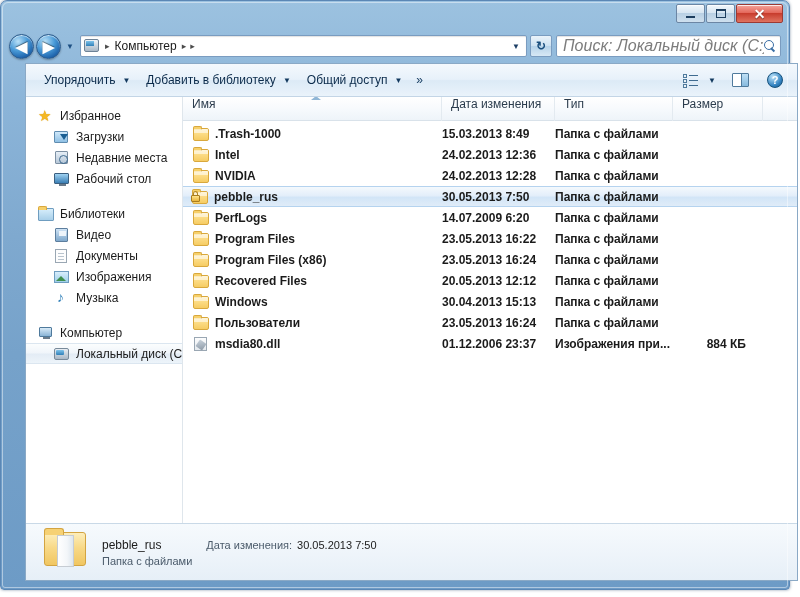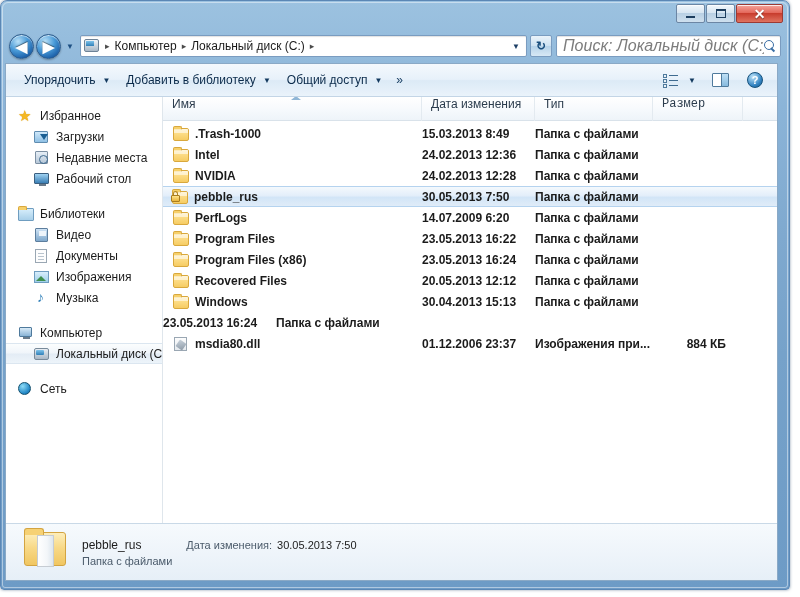--- a/index.html
+++ b/index.html
@@ -123,21 +123,21 @@
     box-shadow: inset 0 1px 1px rgba(0,0,0,.12);
   }
   #search-placeholder {
     flex:1 1 auto; font-size: 16px; color: #7c7c7c; font-style: italic;
     white-space: nowrap; overflow: hidden;
   }
 
   
   #client {
     position: absolute;
-    left: 4px; top: 62px;
+    left: 24px; top: 62px;
     width: 773px; height: 518px;
     background: #ffffff;
     border: 1px solid #8aa9c6;
     display: flex; flex-direction: column;
     overflow: hidden;
   }
 
   
   #commandbar {
     height: 33px; flex: none;
@@ -202,21 +202,21 @@
   }
   .col {
     height: 24px; display: flex; align-items: flex-start;
     padding-left: 9px; border-right: 1px solid #e3eaf0;
     position: relative; flex: none;
     overflow:hidden; white-space:nowrap;
   }
   #col-name { width: 259px; }
   #col-date { width: 113px; }
   #col-type { width: 118px; }
-  #col-size { width: 90px; font-family: Liberation Mono, monospace; }
+  #col-size { width: 90px; }
   #col-rest { flex: 1 1 auto; border-right: none; }
   #sort-indicator {
     position: absolute; left: 128px; top: -1px;
     width: 0; height: 0;
     border-left: 5px solid transparent;
     border-right: 5px solid transparent;
     border-bottom: 4px solid #8fb6d6;
   }
 
   #rows { flex: 1 1 auto; overflow: hidden; padding-top: 2px; position: relative;}
@@ -495,21 +495,20 @@
       <span>▼</span>
     </div>
 
     <div id="breadcrumb-box">
       <div id="crumb-icon">
         <div class="crumb-disk"></div>
       </div>
       <span class="crumb-sep">▸</span>
       <span class="crumb">Компьютер</span>
       <span class="crumb-sep">▸</span>
-      <span class="crumb">Локальный диск (C:)</span>
       <span class="crumb-sep">▸</span>
       <span id="crumb-spacer"></span>
       <span id="crumb-dropdown">
         <span>▼</span>
       </span>
     </div>
 
     <div id="refresh-btn">
       <span class="refresh-glyph">↻</span>
     </div>
@@ -642,28 +641,20 @@
           <div class="nav-row child selected">
             <span class="nav-ico">
                 <span class="diskicon"></span>
               </span>
             <span>Локальный диск (C</span>
           </div>
         </div>
 
         <div class="nav-gap"></div>
 
-        <div class="nav-group">
-          <div class="nav-row">
-            <span class="nav-ico">
-                <span class="globe"></span>
-              </span>
-            <span>Сеть</span>
-          </div>
-        </div>
       </div>
 
       <div id="filepane">
 
         <div id="colheader">
           <div class="col" id="col-name">
             <span>Имя</span>
             <span id="sort-indicator"></span>
           </div>
           <div class="col" id="col-date">
@@ -786,20 +777,26 @@
                   <span class="folder"></span>
                 </span>
               <span>Windows</span>
             </span>
             <span class="cell cell-date">30.04.2013 15:13</span>
             <span class="cell cell-type">Папка с файлами</span>
             <span class="cell cell-size"></span>
           </div>
 
           <div class="row">
+            <span class="cell cell-name">
+              <span class="row-ico">
+                  <span class="folder"></span>
+                </span>
+              <span>Пользователи</span>
+            </span>
             <span class="cell cell-date">23.05.2013 16:24</span>
             <span class="cell cell-type">Папка с файлами</span>
             <span class="cell cell-size"></span>
           </div>
 
           <div class="row">
             <span class="cell cell-name">
               <span class="row-ico">
                   <span class="dllicon"></span>
                 </span>

